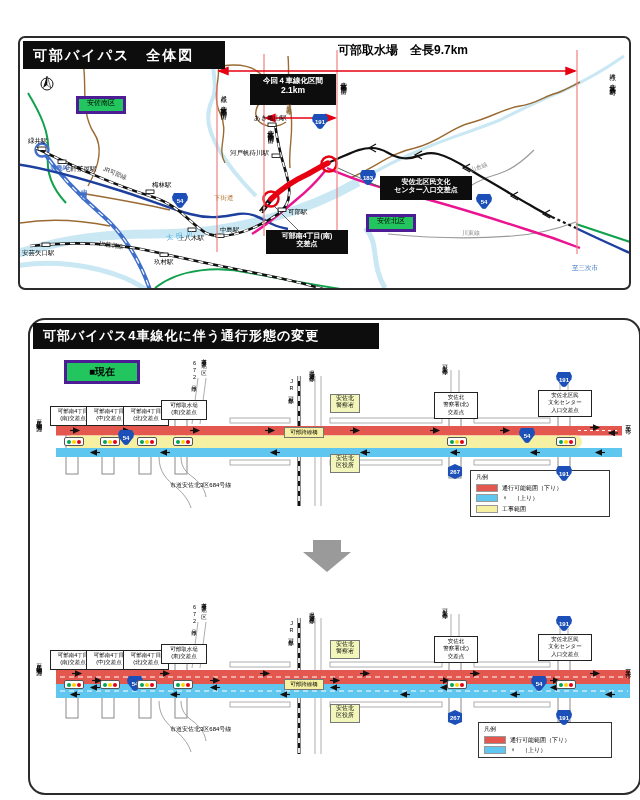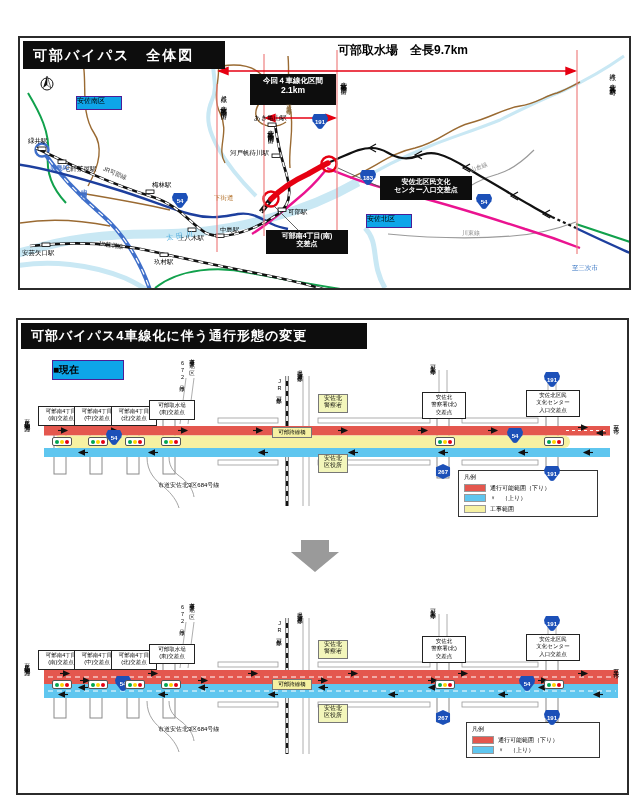--- a/index.html
+++ b/index.html
@@ -3,21 +3,21 @@
 <meta charset="utf-8">
 <style>
   html,body{margin:0;padding:0;background:#fff;}
   #page{position:relative;width:640px;height:800px;background:#fff;overflow:hidden;
         font-family:"Liberation Sans","DejaVu Sans",sans-serif;color:#000;}
   .panel{position:absolute;background:#fff;border:2px solid #2b2b2b;}
   .panel svg{position:absolute;left:0;top:0;}
   .al{position:absolute;font-size:6.5px;line-height:1.2;white-space:nowrap;z-index:3;}
   .vt{writing-mode:vertical-rl;text-orientation:upright;letter-spacing:1px;white-space:normal;}
   .bb{background:#0d0d0d;color:#fff;font-weight:700;text-align:center;}
-  .wb{background:#0ea5e9;border:1px solid #4c1d95;text-align:left;}
+  .wb{background:#22c55e;border:3px solid #4c1d95;text-align:center;}
   .yb{background:#f3f6bb;border:1px solid #777;text-align:center;}
   .ttl{display:flex;align-items:center;padding:0 10px;letter-spacing:2px;}
   .shN,.shP{position:absolute;width:16px;height:15px;background:#1c50b8;color:#fff;font-weight:700;
     font-size:6px;display:flex;align-items:center;justify-content:center;z-index:4;}
   .shN{clip-path:polygon(12% 0,88% 0,100% 26%,96% 48%,62% 96%,50% 100%,38% 96%,4% 48%,0 26%);}
   .shP{clip-path:polygon(50% 0,94% 22%,94% 78%,50% 100%,6% 78%,6% 22%);}
   .sig{position:absolute;width:16px;height:7px;background:#fff;border:1px solid #555;border-radius:2px;
     display:flex;align-items:center;justify-content:space-around;padding:0 1px;z-index:5;}
   .sig i{display:block;width:4px;height:4px;border-radius:50%;}
   .sg{background:#00a651}.sy{background:#ffd400}.sr{background:#e60012}
@@ -25,21 +25,21 @@
   .lg{background:#fff;border:1px solid #333;font-size:6px;padding:3px 5px;}
   .sw{display:inline-block;width:20px;height:6px;border:1px solid #999;margin-right:4px;vertical-align:middle;}
   .lgR{margin-top:2.5px;white-space:nowrap;}
   .brg{background:#f6f1a2;border:1px solid #777;font-size:5.5px;text-align:center;z-index:6;}
 </style>
 </head>
 <body>
 
 <div id="page">
 
-<div class="panel" id="mapPanel" style="left:18px;top:36px;width:609px;height:250px;">
+<div class="panel" id="mapPanel" style="left:18px;top:36px;width:609px;height:250px;border-radius:7px;">
 <svg width="609" height="250" viewBox="0 0 609 250">
 
   <g stroke="#c9e8f4" fill="none">
     <path d="M196,12 C188,30 200,45 192,62 C184,80 190,95 198,110 C206,124 218,140 236,158" stroke-width="4"></path>
     <path d="M604,18 C580,35 560,45 545,52 C520,62 500,72 480,82 C455,92 430,100 410,108 C390,116 360,130 338,144" stroke-width="3"></path>
     <path d="M338,144 C310,160 280,172 250,180 C210,192 170,196 130,196 C90,196 50,200 10,212 L-5,216" stroke-width="9"></path>
     <path d="M-5,228 C30,222 70,226 105,240 C118,246 128,252 134,258" stroke-width="5"></path>
     <path d="M345,190 C360,205 350,225 365,250" stroke-width="5"></path>
   </g>
 
@@ -204,21 +204,21 @@
         <span>54</span>
       </div>
   <div class="shN" style="left:292px;top:76px;">
         <span>191</span>
       </div>
   <div class="shN" style="left:340px;top:132px;">
         <span>183</span>
       </div>
 </div>
 
-<div class="panel" id="p2Panel" style="left:16px;top:318px;width:609px;height:473px;">
+<div class="panel" id="p2Panel" style="left:28px;top:318px;width:609px;height:473px;border-radius:17px;">
 <svg width="609" height="473" viewBox="0 0 609 473">
   <defs>
     <marker id="ae" markerWidth="7" markerHeight="7" refX="5.5" refY="3" orient="auto">
             <path d="M0,0L6.5,3L0,6Z" fill="#111"></path>
           </marker>
   </defs>
 
   <g>
 
     <g fill="#fff" stroke="#8a8a8a" stroke-width="1">

